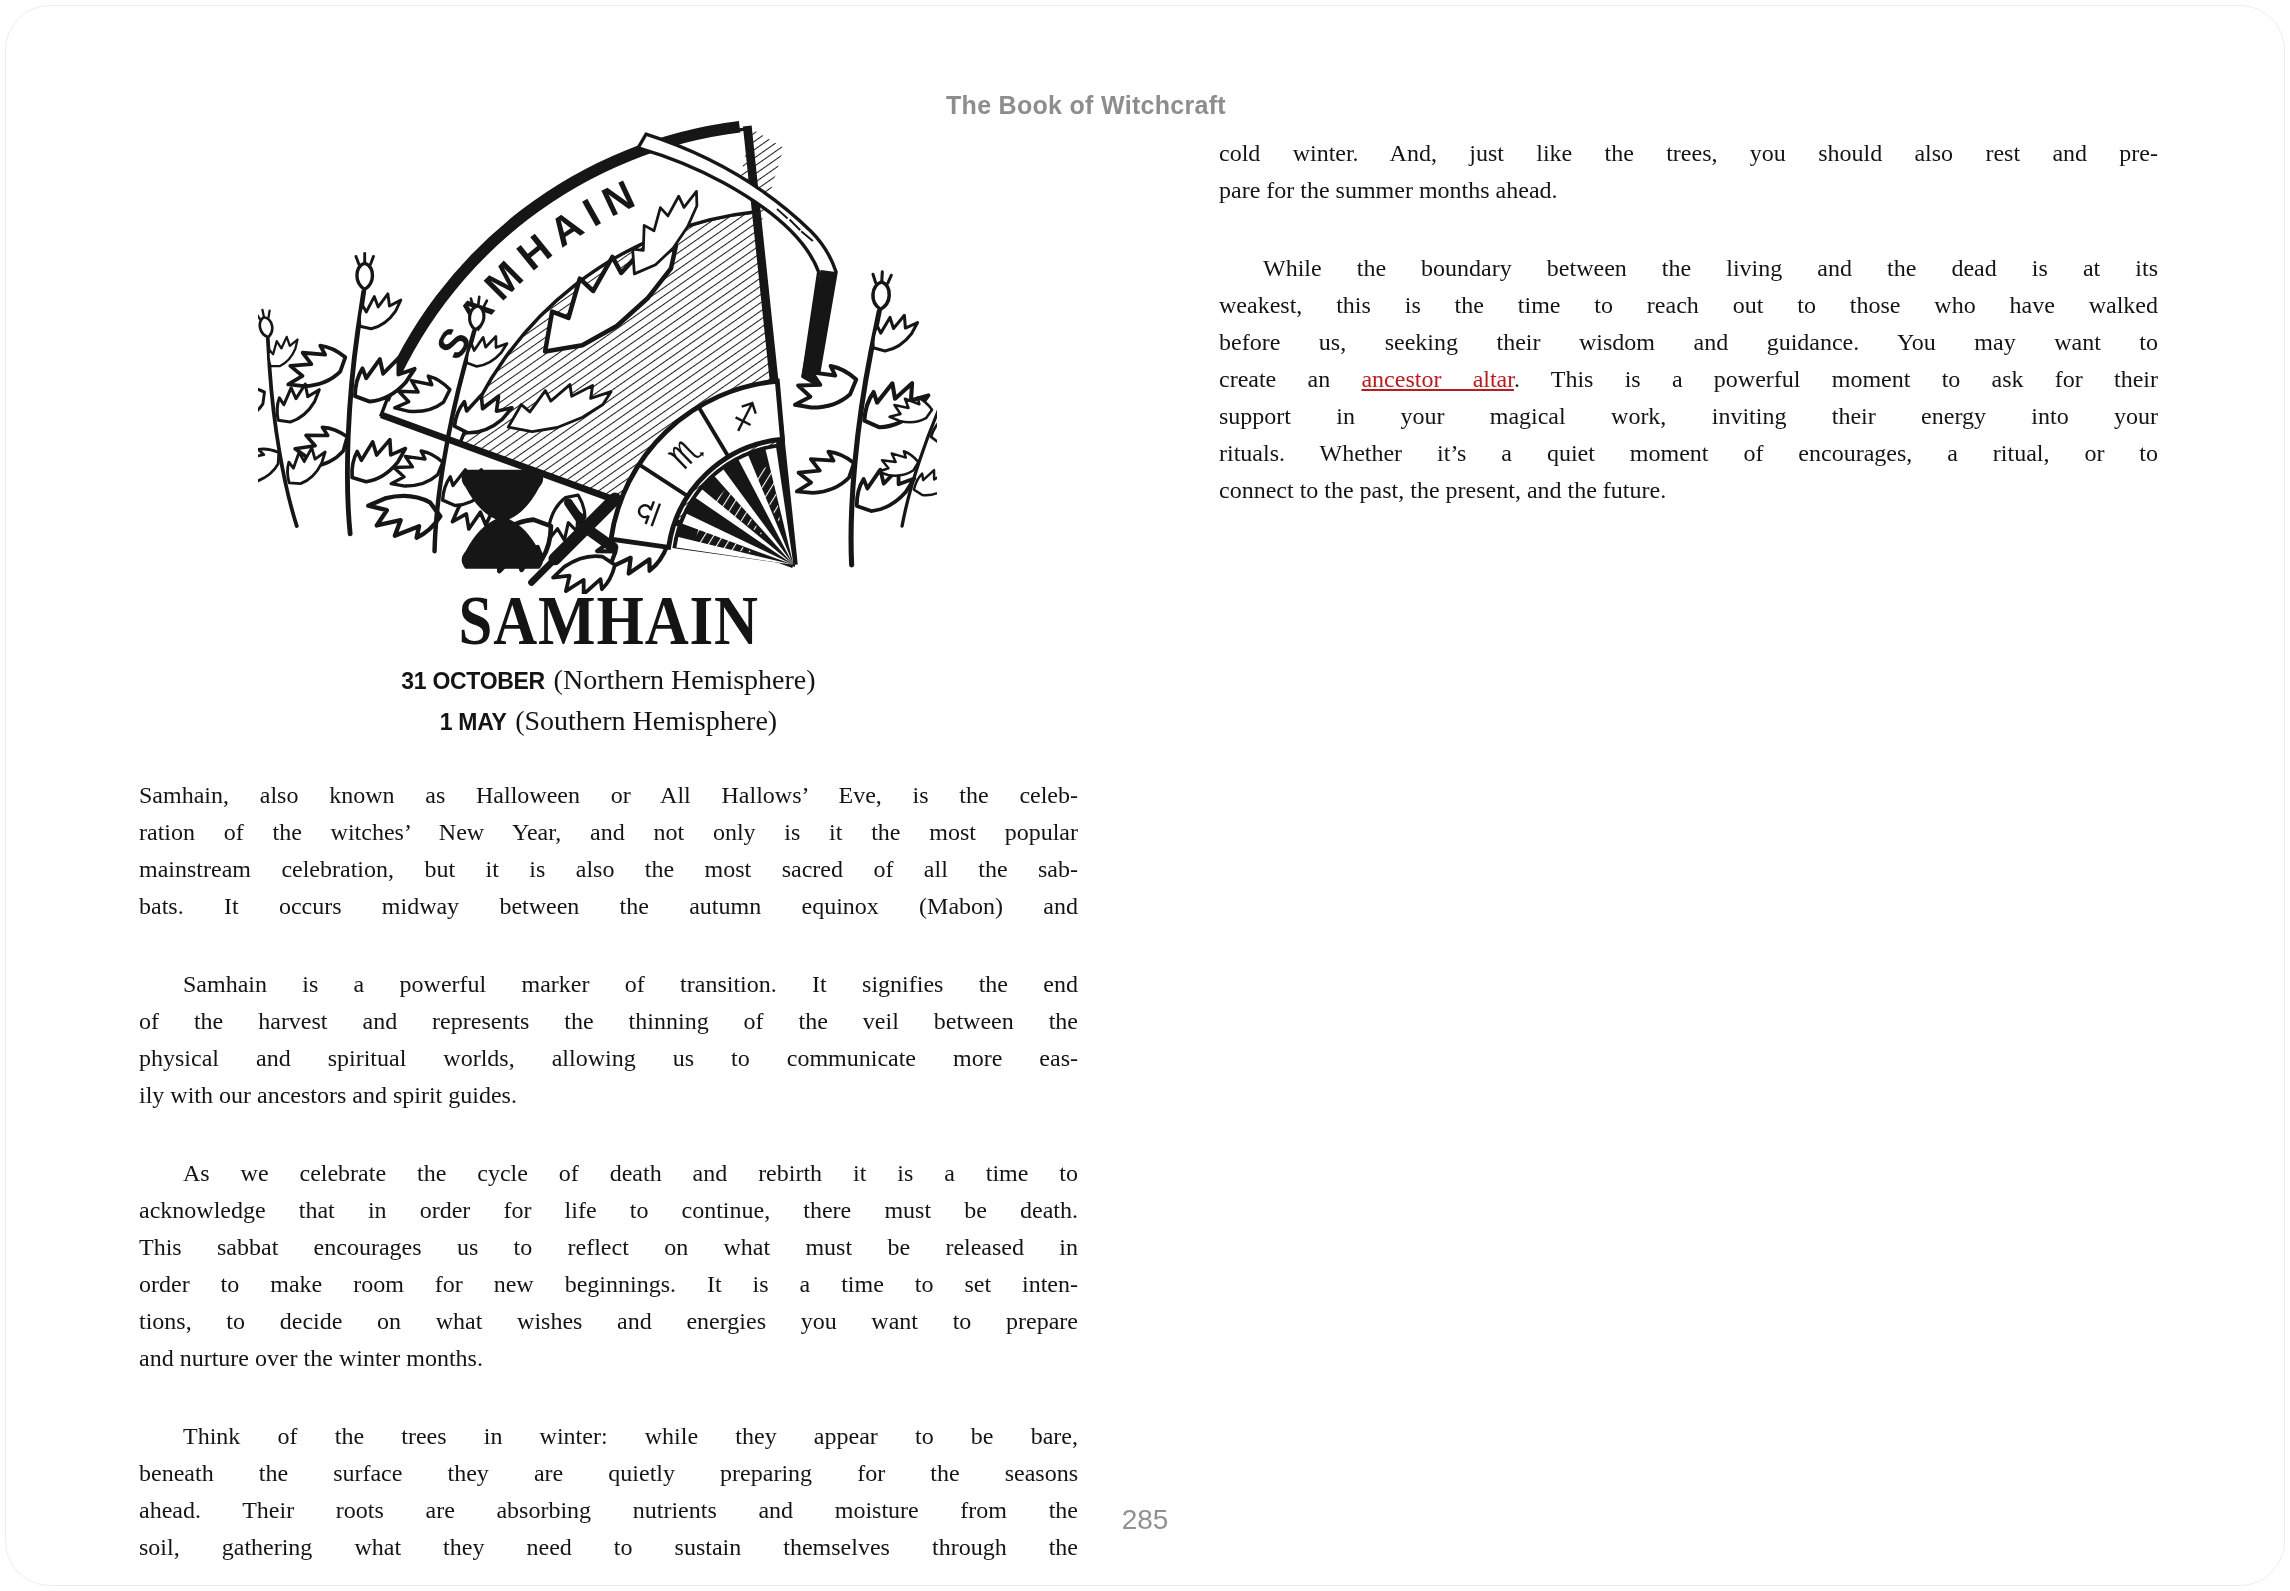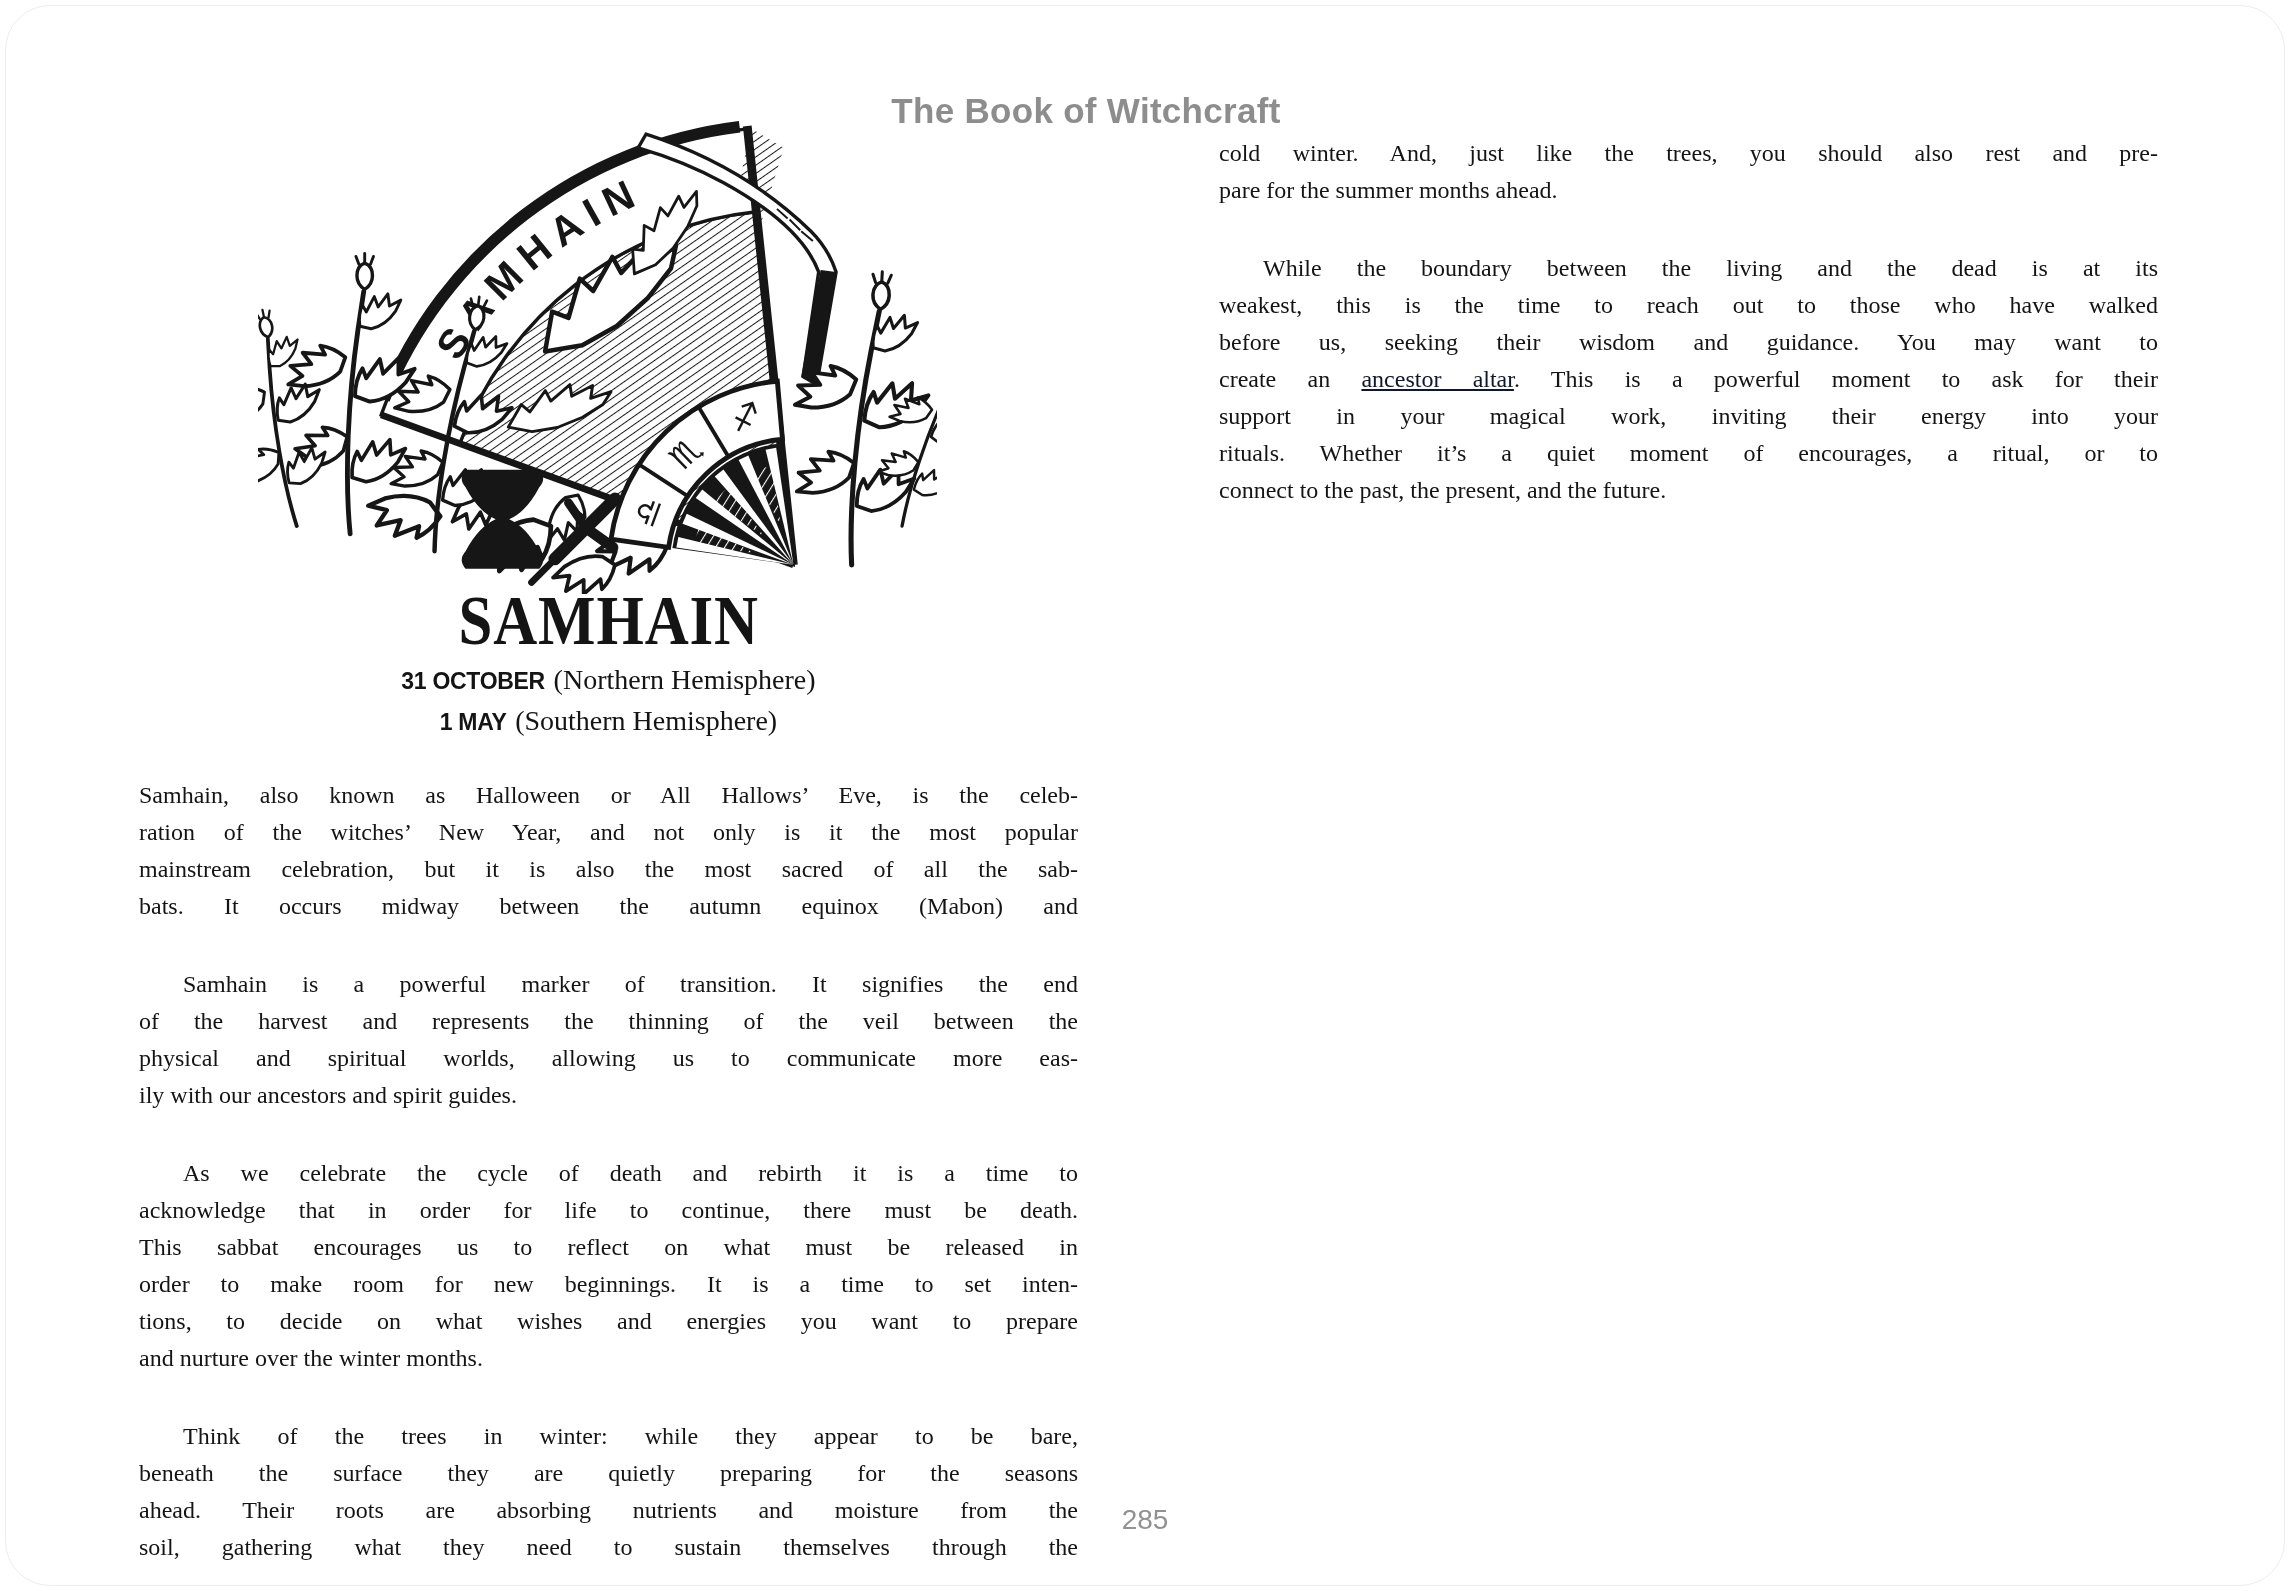--- a/index.html
+++ b/index.html
@@ -1,28 +1,28 @@
 <!DOCTYPE html>
 <html><head>
 <meta charset="utf-8">
 <style>
   html,body{margin:0;padding:0;width:2290px;height:1591px;background:#ffffff;overflow:hidden;}
   body{font-family:"Liberation Serif",serif;color:#161616;position:relative;}
   .page-frame{position:absolute;inset:4.9px;border:1.9px solid #ededed;border-radius:45px;pointer-events:none;}
   .running-header{position:absolute;top:91px;left:1086px;transform:translateX(-50%);
-     font-family:"Liberation Sans",sans-serif;font-weight:700;font-size:35px;color:#8d8d8d;letter-spacing:0.3px;white-space:nowrap;}
+     font-family:"Liberation Sans",sans-serif;font-weight:700;font-size:25px;color:#8d8d8d;letter-spacing:0.3px;white-space:nowrap;}
   .page-number{position:absolute;top:1504px;left:1145px;transform:translateX(-50%);
      font-family:"Liberation Sans",sans-serif;font-size:28px;color:#919191;}
   .column{position:absolute;width:939px;font-size:24px;line-height:37px;color:#141414;}
   #left-col{left:139px;top:777px;}
   #right-col{left:1219px;top:135px;}
   .line{text-align:justify;text-align-last:justify;}
   .line.last{text-align:left;text-align-last:left;}
   .para.indent > .line:first-child{text-indent:44px;margin-top:41px;}
-  a.inline-link{color:#0f172a;cursor:pointer;}
+  a.inline-link{color:#b91c1c;cursor:pointer;}
   .title-block{position:absolute;left:139px;top:582px;width:939px;text-align:center;}
   .chapter-title{display:inline-block;font-weight:700;font-size:70px;line-height:78px;letter-spacing:1px;
      transform:scaleX(.87);transform-origin:center;color:#141414;white-space:nowrap;}
   .date-line{font-size:28px;line-height:39px;color:#141414;}
   .date-strong{font-family:"Liberation Sans",sans-serif;font-weight:700;font-size:23px;letter-spacing:-0.3px;}
   .date-hemi{margin-left:8.7px;}
   #illustration{position:absolute;left:258px;top:107px;width:679px;height:487px;}
 </style>
 </head>
 <body>

